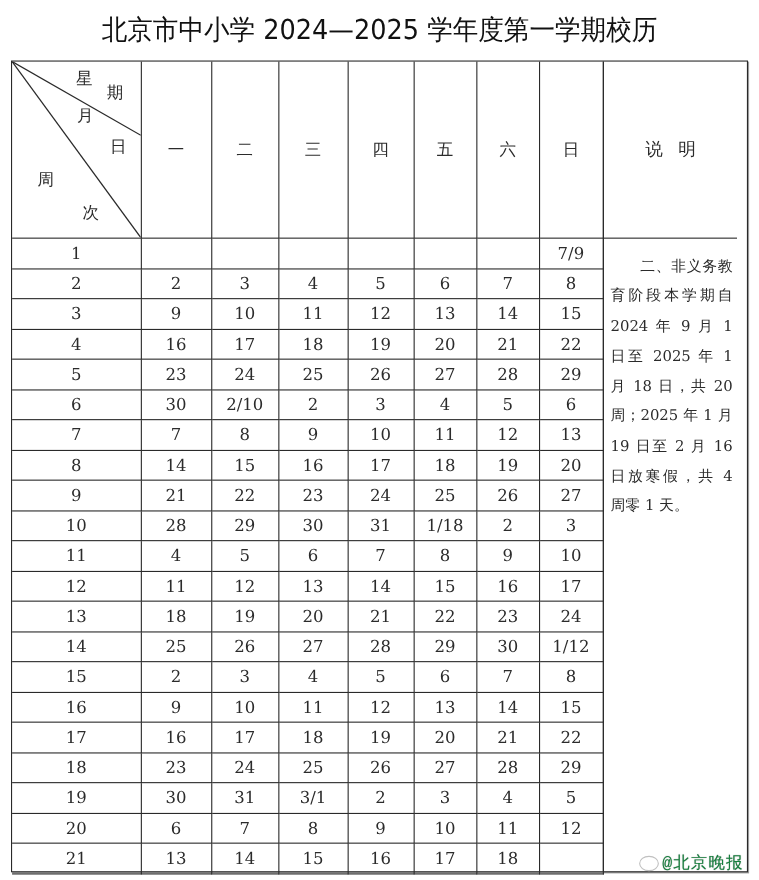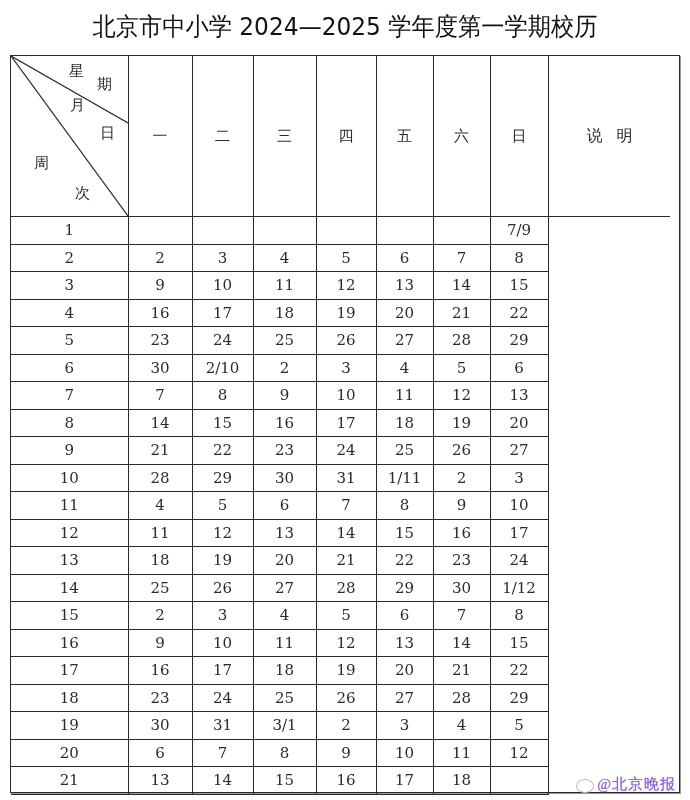--- a/index.html
+++ b/index.html
@@ -109,22 +109,22 @@
     .notes-body p {
       margin: 0;
       text-indent: 2em;
     }
     .notes-body p:first-child { margin-top: 0; }
     .watermark {
       position: absolute;
       right: 14px;
       bottom: 6px;
       font-size: 15px;
-      color: #8b5cf6;
-      font-family: Liberation Serif, serif;
+      color: #15803d;
+      font-family: Liberation Mono, monospace;
       letter-spacing: 1px;
       text-shadow: 0 0 1px #9a9a9a;
     }
     .wm-icon {
       display: inline-block;
       width: 16px;
       height: 12px;
       border: 1.5px solid #c0c0c0;
       border-radius: 50%;
       vertical-align: middle;
@@ -262,21 +262,21 @@
           <td>25</td>
           <td>26</td>
           <td>27</td>
         </tr>
         <tr>
           <td>10</td>
           <td>28</td>
           <td>29</td>
           <td>30</td>
           <td>31</td>
-          <td>1/11</td>
+          <td>1/18</td>
           <td>2</td>
           <td>3</td>
         </tr>
         <tr>
           <td>11</td>
           <td>4</td>
           <td>5</td>
           <td>6</td>
           <td>7</td>
           <td>8</td>
@@ -382,19 +382,20 @@
           <td>17</td>
           <td>18</td>
           <td></td>
         </tr>
       </tbody>
   </table>
 
   <div class="notes">
     <div class="notes-head">说明</div>
     <div class="notes-body">
+      <p>二、非义务教育阶段本学期自 2024 年 9 月 1 日至 2025 年 1 月 18 日，共 20 周；2025 年 1 月 19 日至 2 月 16 日放寒假，共 4 周零 1 天。</p>
     </div>
   </div>
 </div>
 
 <div class="watermark">
   <span class="wm-icon"></span><span>@北京晚报</span>
 </div>
 
 </body></html>

